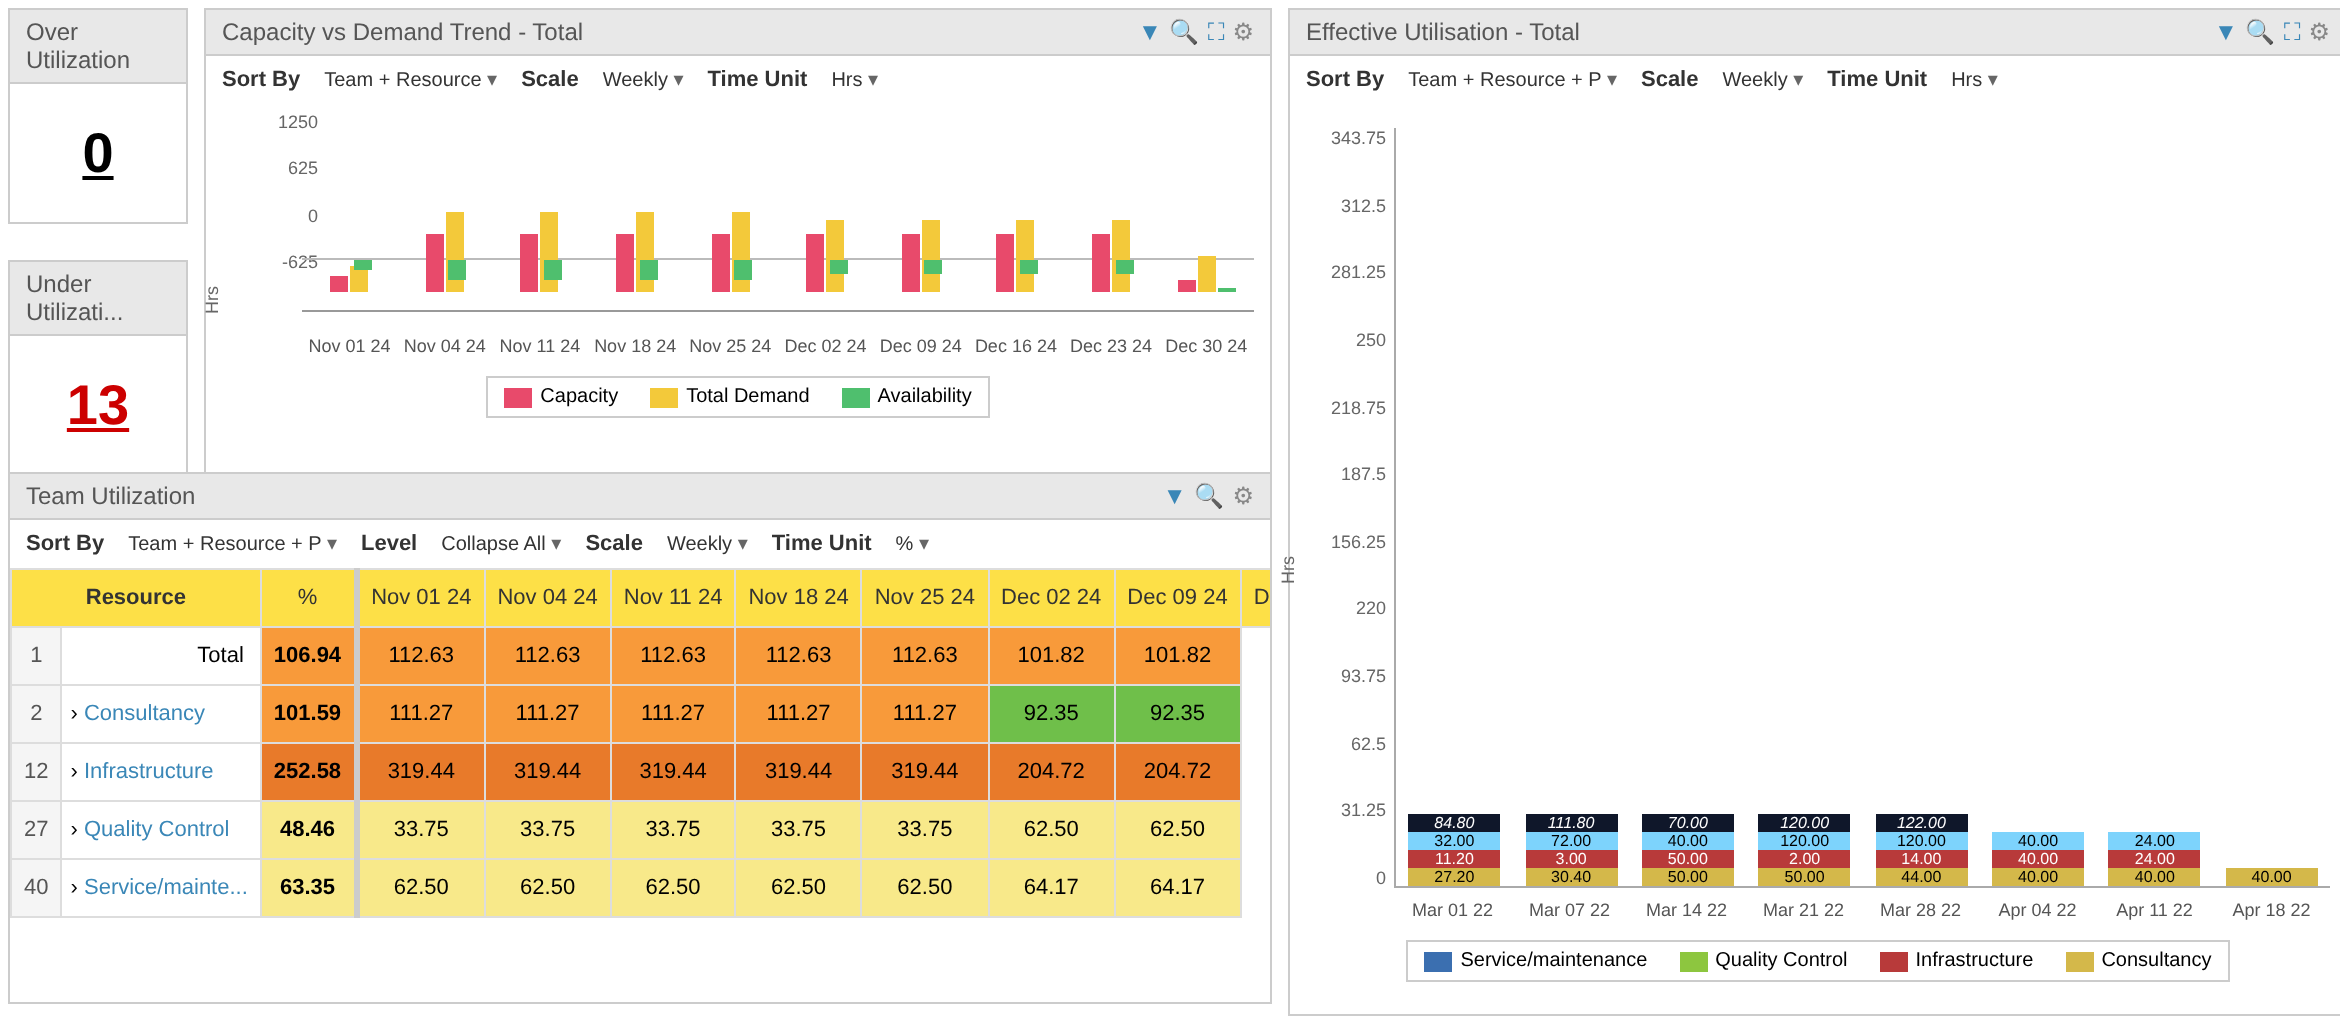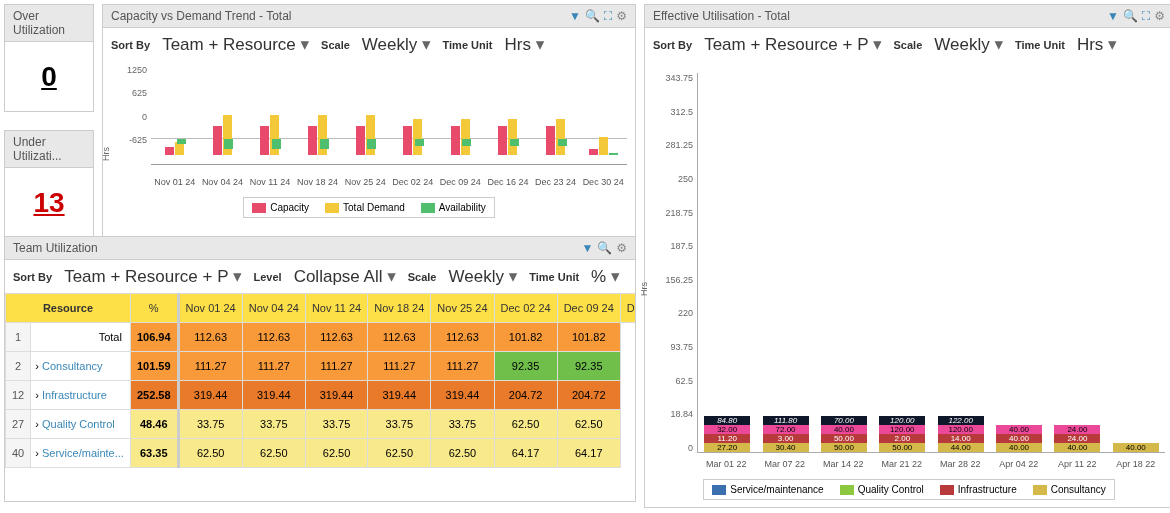--- a/index.html
+++ b/index.html
@@ -11,25 +11,25 @@
 .panel { border: 1px solid #ccc; background: #fff; display: flex; flex-direction: column; }
 .panel-header { background: #e8e8e8; padding: 4px 8px; font-size: 12px; color: #555; display: flex; justify-content: space-between; align-items: center; border-bottom: 1px solid #ccc; }
 .panel-icons { display: flex; gap: 4px; }
 .panel-icons span { color: #3a87b7; cursor: pointer; font-size: 12px; }
 .panel-icons .gear { color: #888; }
 .kpi-panel { height: 108px; }
 .kpi-value { flex: 1; display: flex; align-items: center; justify-content: center; font-size: 28px; font-weight: bold; text-decoration: underline; }
 .kpi-value.red { color: #c00; }
 .toolbar { display: flex; gap: 12px; padding: 6px 8px; font-size: 11px; align-items: center; color: #333; }
 .toolbar label { color: #333; font-weight: bold; }
-.toolbar select, .toolbar .dd { border: none; background: none; font-size: 17px; color: #333; cursor: pointer; }
+.toolbar select, .toolbar .dd { border: none; background: none; font-size: 10px; color: #333; cursor: pointer; }
 .dd::after { content: " ▾"; color: #666; }
 .chart-area { flex: 1; position: relative; padding: 4px 8px; }
 .bar-chart { position: relative; height: 100px; display: flex; align-items: flex-end; padding-left: 40px; }
-.y-axis { position: absolute; left: 0; top: 0; bottom: 20px; width: 36px; display: flex; flex-direction: column; justify-content: space-between; text-align: right; font-size: 9px; color: #666; }
+.y-axis { position: absolute; left: 12px; top: 0; bottom: 20px; width: 36px; display: flex; flex-direction: column; justify-content: space-between; text-align: right; font-size: 9px; color: #666; }
 .y-label { position: absolute; left: -4px; top: 50%; transform: rotate(-90deg); font-size: 9px; color: #666; }
 .bars-wrap { flex: 1; display: flex; justify-content: space-around; align-items: flex-end; height: 100%; border-bottom: 1px solid #999; position: relative; }
 .zero-line { position: absolute; left: 0; right: 0; bottom: 25%; border-top: 1px solid #bbb; }
 .bar-group { display: flex; gap: 1px; align-items: flex-end; position: relative; height: 100%; width: 36px; justify-content: center; }
 .bar { width: 9px; }
 .bar.cap { background: #e84a6b; }
 .bar.dem { background: #f3c93a; }
 .bar.avail { background: #4fbf6e; }
 .bar.neg { position: absolute; top: 75%; }
 .x-labels { display: flex; justify-content: space-around; padding-left: 40px; font-size: 9px; color: #555; margin-top: 12px; }
@@ -57,21 +57,21 @@
 .c-dorange { background: #e87a2a; color: #000; }
 .c-yellow { background: #f8e98a; color: #000; }
 .c-green { background: #6fbf4a; color: #000; }
 .right-panel { height: 504px; }
 .stacked-chart { position: relative; height: 380px; padding-left: 44px; margin-top: 8px; }
 .sy-axis { position: absolute; left: 0; top: 0; bottom: 0; width: 40px; display: flex; flex-direction: column; justify-content: space-between; text-align: right; font-size: 9px; color: #666; }
 .sbars { height: 100%; display: flex; justify-content: space-around; align-items: flex-end; border-left: 1px solid #aaa; border-bottom: 1px solid #aaa; }
 .sbar-col { display: flex; flex-direction: column-reverse; width: 46px; }
 .seg { display: flex; align-items: center; justify-content: center; font-size: 8px; color: #000; }
 .seg.sm { background: #0f172a; color: #fff; font-style: italic; }
-.seg.qc { background: #ec4899; }
+.seg.qc { background: #7dd3fc; }
 .seg.inf { background: #b83a3a; color: #fff; }
 .seg.con { background: #d4b84a; }
 .sx-labels { display: flex; justify-content: space-around; padding-left: 44px; font-size: 9px; color: #555; margin-top: 6px; }
 .sx-labels span { width: 52px; text-align: center; }
 .pct-col { border-right: 3px solid #ccc; }
 </style>
 </head>
 <body>
 
 <div class="container">
@@ -326,21 +326,21 @@
             <span>343.75</span>
             <span>312.5</span>
             <span>281.25</span>
             <span>250</span>
             <span>218.75</span>
             <span>187.5</span>
             <span>156.25</span>
             <span>220</span>
             <span>93.75</span>
             <span>62.5</span>
-            <span>18.84</span>
+            <span>31.25</span>
             <span>0</span>
           </div>
         <div class="sbars" id="eff-bars">
             <div class="sbar-col">
               <div class="seg con" style="height: 7.91273%;">27.20</div>
               <div class="seg inf" style="height: 3.25818%;">11.20</div>
               <div class="seg qc" style="height: 9.30909%;">32.00</div>
               <div class="seg sm" style="height: 24.6691%;">84.80</div>
             </div>
             <div class="sbar-col">

